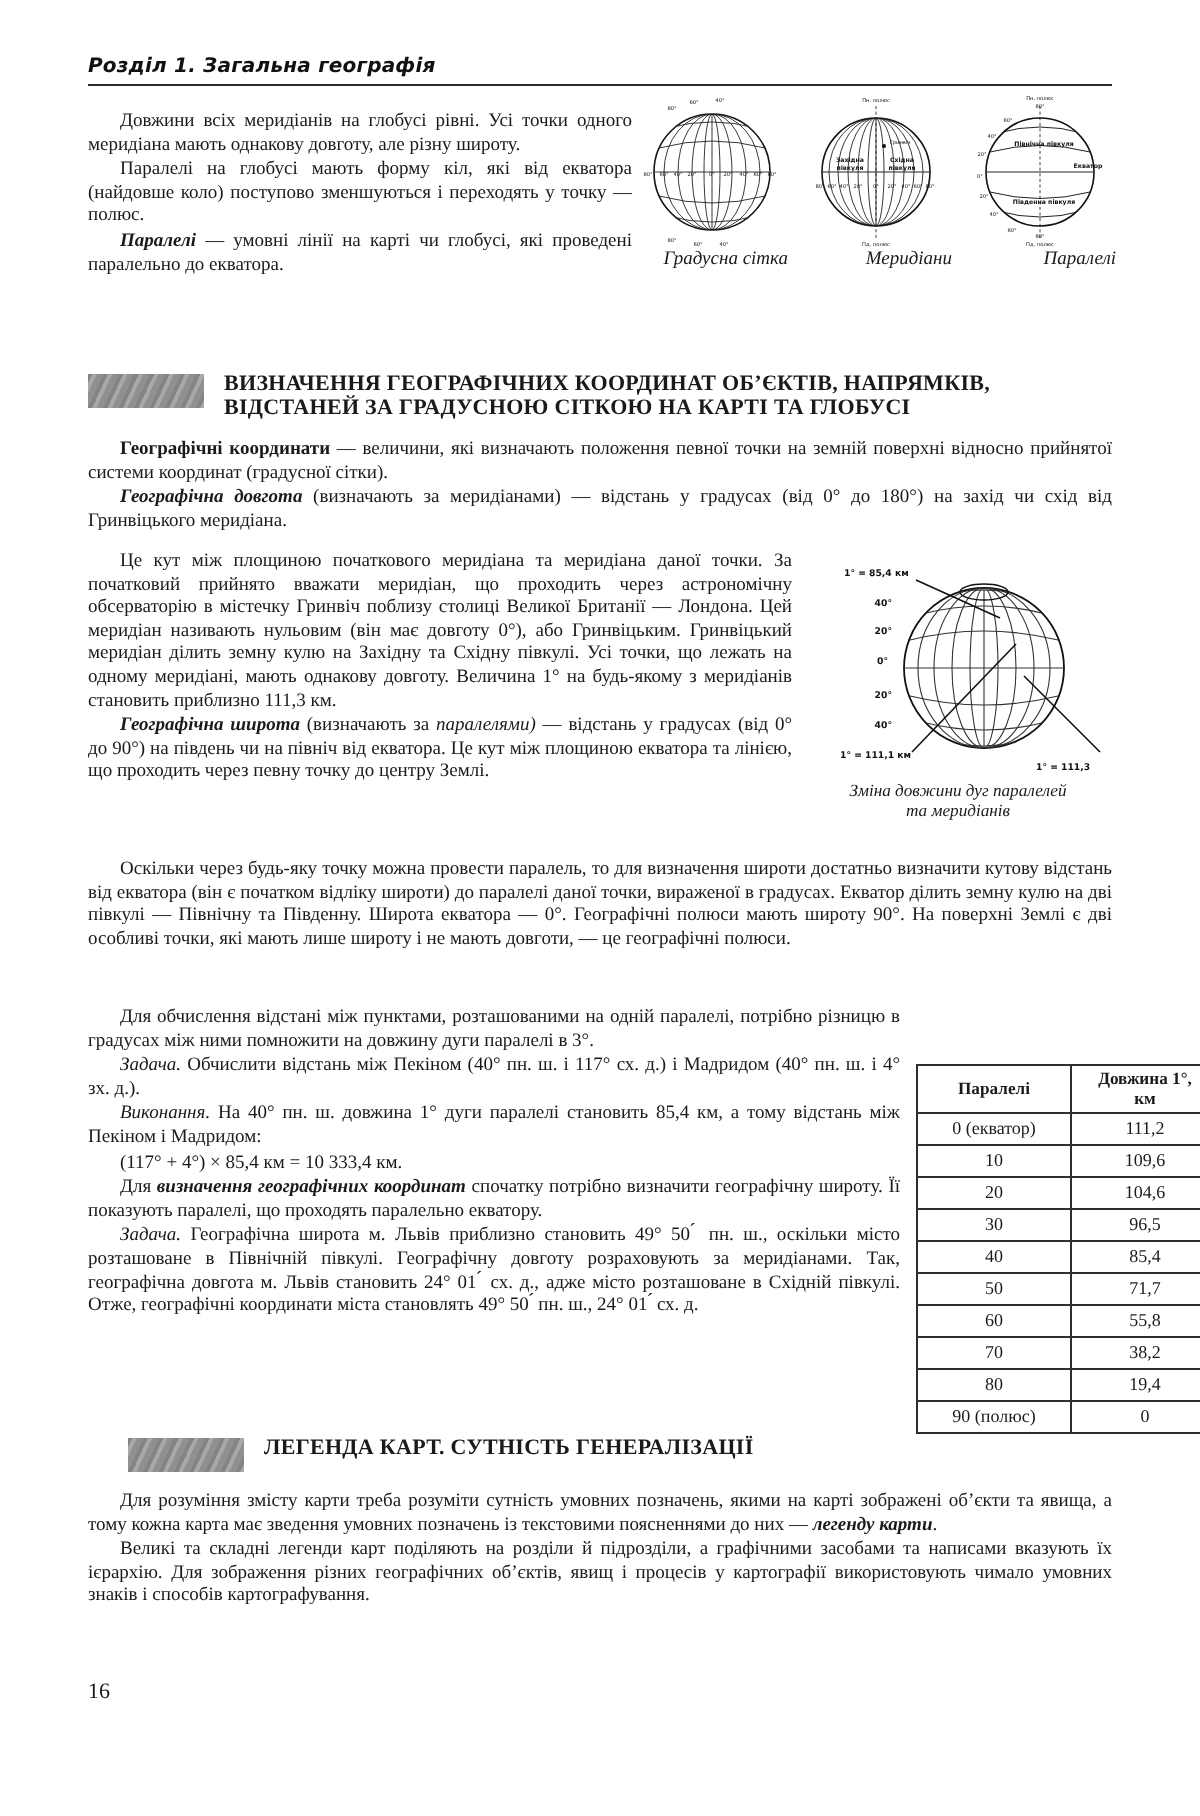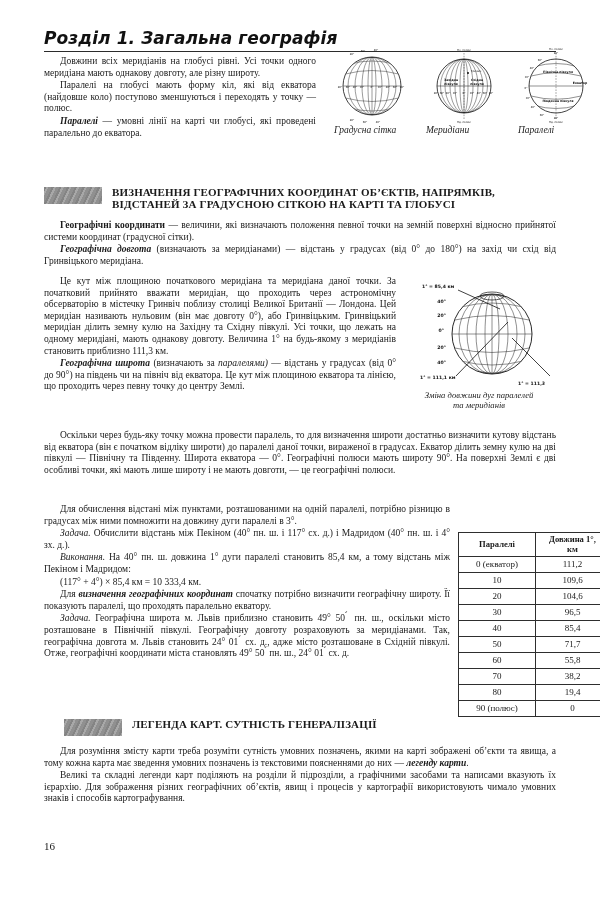--- a/index.html
+++ b/index.html
@@ -25,21 +25,21 @@
   .runhead {
     position: absolute;
     left: 44px;
     top: 28px;
     width: 512px;
   }
   .runhead-title {
     font-family: "DejaVu Sans", sans-serif;
     font-weight: bold;
     font-style: italic;
-    font-size: 17px;
+    font-size: 10px;
     letter-spacing: .1px;
     color: #111;
     padding-bottom: 3px;
   }
   .runhead-rule {
     border-bottom: 1.6px solid #2b2b2b;
     width: 100%;
   }
 
   
@@ -64,21 +64,21 @@
   }
   .globes-row {
     position: absolute;
     left: 318px;
     top: 44px;
     width: 240px;
     display: flex;
     justify-content: space-between;
     align-items: flex-start;
   }
-  .globe-fig { width: 76px; text-align: left; margin-left: 16px; }
+  .globe-fig { width: 76px; text-align: right; }
   .globe-cap {
     font-style: italic;
     font-size: 9.5px;
     margin-top: 1px;
     white-space: nowrap;
   }
 
   
   .sec {
     position: absolute;

